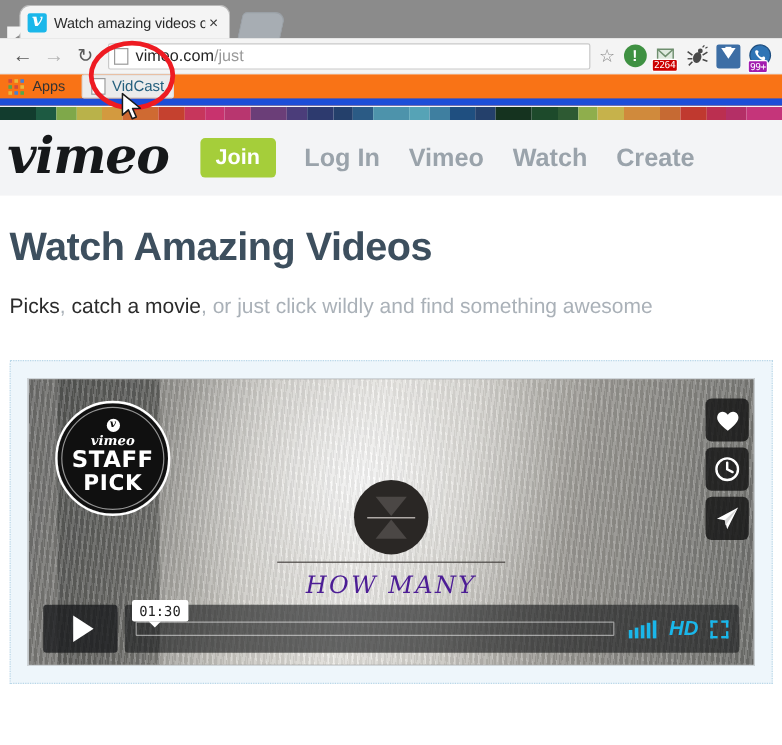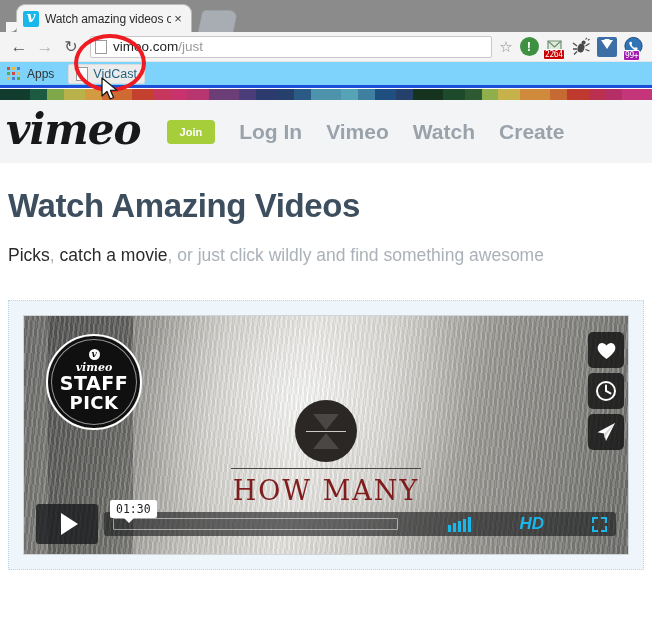--- a/index.html
+++ b/index.html
@@ -183,22 +183,22 @@
     content: "";
     position: absolute;
     left: 50%; top: 2px;
     transform: translateX(-50%);
     width: 5px; height: 6px;
     background: #fff;
   }
 
   .bookmarkbar {
     height: 26px;
-    background: #7dd3fc;
-    border-bottom: 3px solid #1d4ed8;
+    background: #f97316;
+    border-bottom: 6px solid #1d4ed8;
     display: flex;
     align-items: center;
     padding: 0 7px;
     position: relative;
   }
   .apps-grid {
     width: 13px; height: 13px;
     display: grid;
     grid-template-columns: repeat(3, 3px);
     grid-template-rows: repeat(3, 3px);
@@ -262,21 +262,21 @@
     font-size: 42px;
     color: #16181a;
     letter-spacing: -1px;
     line-height: 1;
     margin-right: 26px;
     padding-bottom: 4px;
   }
   .join-btn {
     background: #a5ce3a;
     color: #fff;
-    font-size: 11px;
+    font-size: 18px;
     font-weight: bold;
     padding: 6px 13px;
     border-radius: 4px;
     border: none;
     cursor: pointer;
     font-family: "Liberation Sans", sans-serif;
   }
   .nav-link {
     font-size: 21px;
     font-weight: bold;
@@ -420,23 +420,24 @@
   }
   .film-title hr {
     border: none;
     height: 1px;
     background: #4a4644;
     width: 190px;
     margin: 0 auto 6px auto;
   }
   .film-title span {
     font-family: "DejaVu Serif", serif;
-    font-size: 27px;
-    color: #7f1d1d;
+    font-size: 20px;
+    color: #4c1d95;
     letter-spacing: 2px;
+    font-style: italic;
   }
 
   .side-actions {
     position: absolute;
     right: 4px; top: 16px;
     z-index: 6;
     display: flex;
     flex-direction: column;
     gap: 5px;
   }
@@ -471,29 +472,28 @@
   }
   .play-btn:after {
     content: "";
     border-left: 17px solid #fff;
     border-top: 11px solid transparent;
     border-bottom: 11px solid transparent;
     margin-left: 5px;
   }
   .ctrl-bar {
     flex: 1 1 auto;
-    height: 24px;
+    height: 40px;
     background: rgba(24,26,28,0.62);
     border-radius: 3px;
     margin-left: 6px;
     display: flex;
     align-items: center;
     padding: 0 9px;
     min-width: 0;
-    gap: 38px;
   }
   .progress {
     flex: 1 1 auto;
     height: 12px;
     border: 1px solid rgba(255,255,255,0.5);
     border-radius: 1px;
     min-width: 0;
   }
   .vol {
     display: flex;

